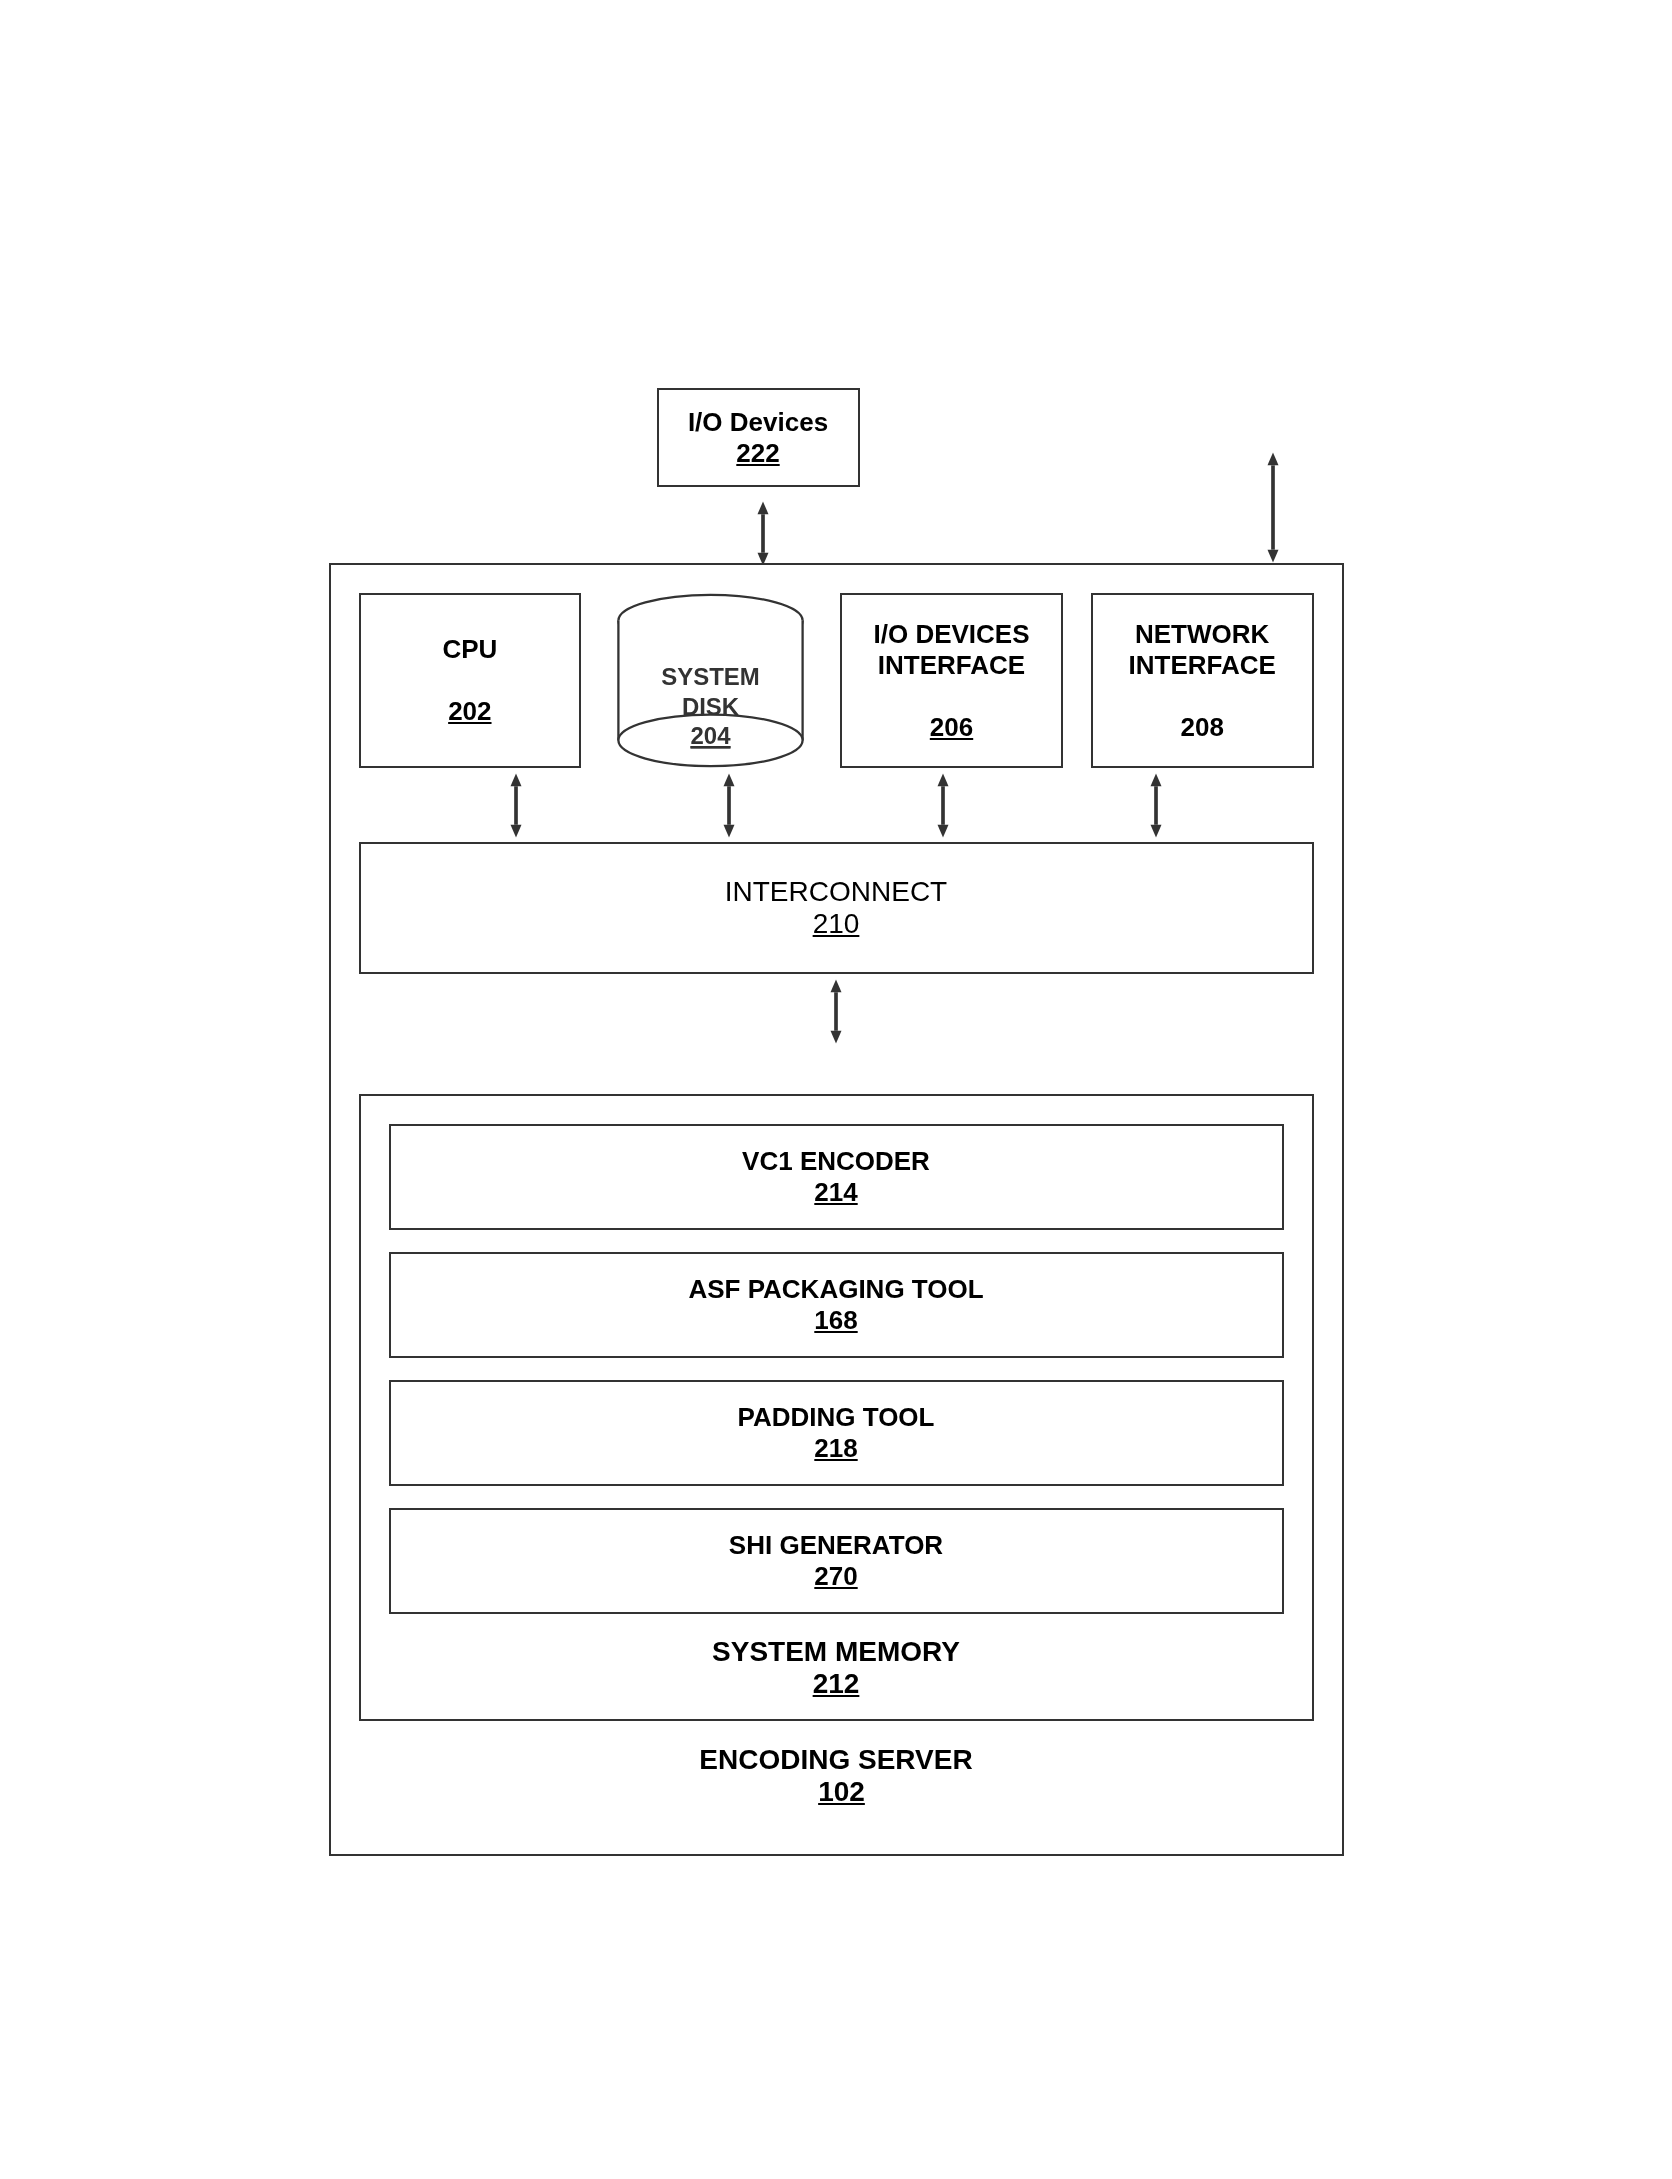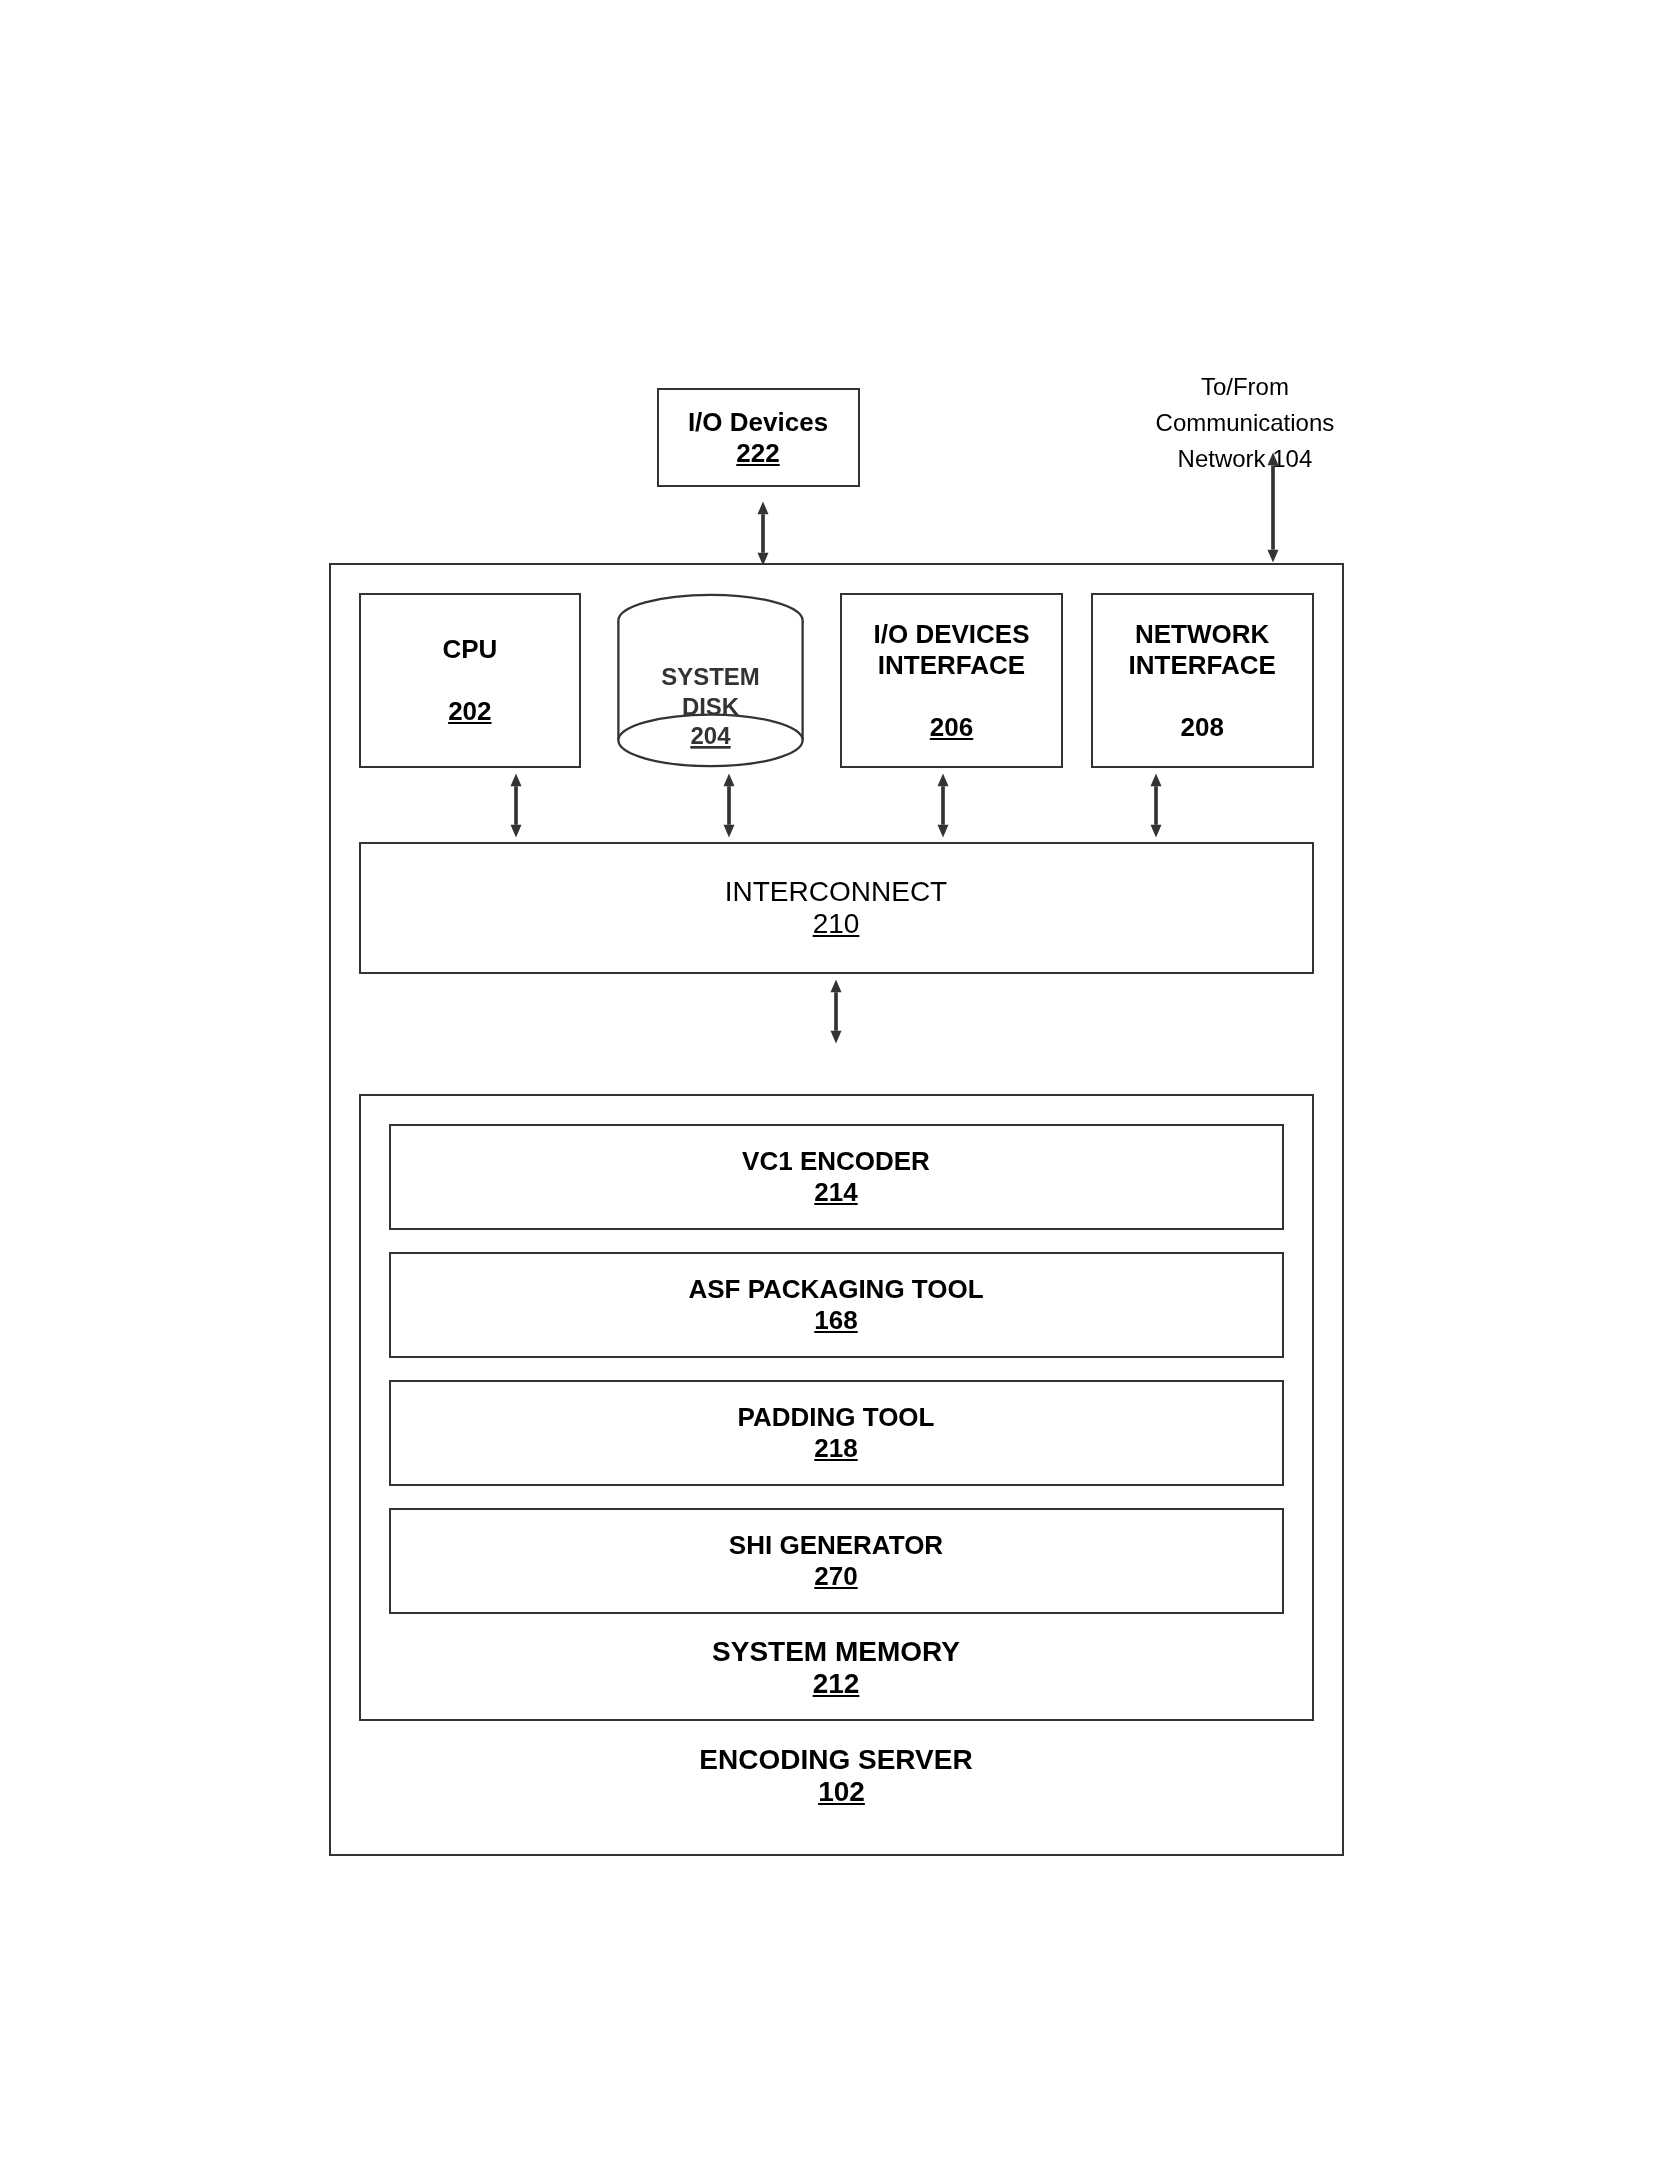--- a/index.html
+++ b/index.html
@@ -144,23 +144,20 @@
 <div class="page">
   <div class="diagram-container">
 
     <div class="top-section" style="position:relative; width:1015px; height:203px;">
 
       <div class="io-devices-box" style="position:absolute; left:328px; top:28px; width:203px; padding:16.6px 18.5px; text-align:center; border:2.3px solid #333; font-size:26px; font-weight:bold;">
         <span>I/O Devices</span><br>
         <span class="underline" style="text-decoration:underline;">222</span>
       </div>
 
-      <div style="position:absolute; right:9.2px; top:9.2px; text-align:center; font-size:24px; line-height:1.5;">
-        To/From<br>Communications<br>Network 104
-      </div>
 
       <div style="position:absolute; left:423px; top:141px; display:flex; flex-direction:column; align-items:center;">
         <svg width="22" height="65" viewBox="0 0 24 70">
 
           <polygon points="12,0 6,14 18,14" fill="#333"></polygon>
           <rect x="10" y="14" width="4" height="42" fill="#333"></rect>
 
           <polygon points="12,70 6,56 18,56" fill="#333"></polygon>
         </svg>
       </div>

